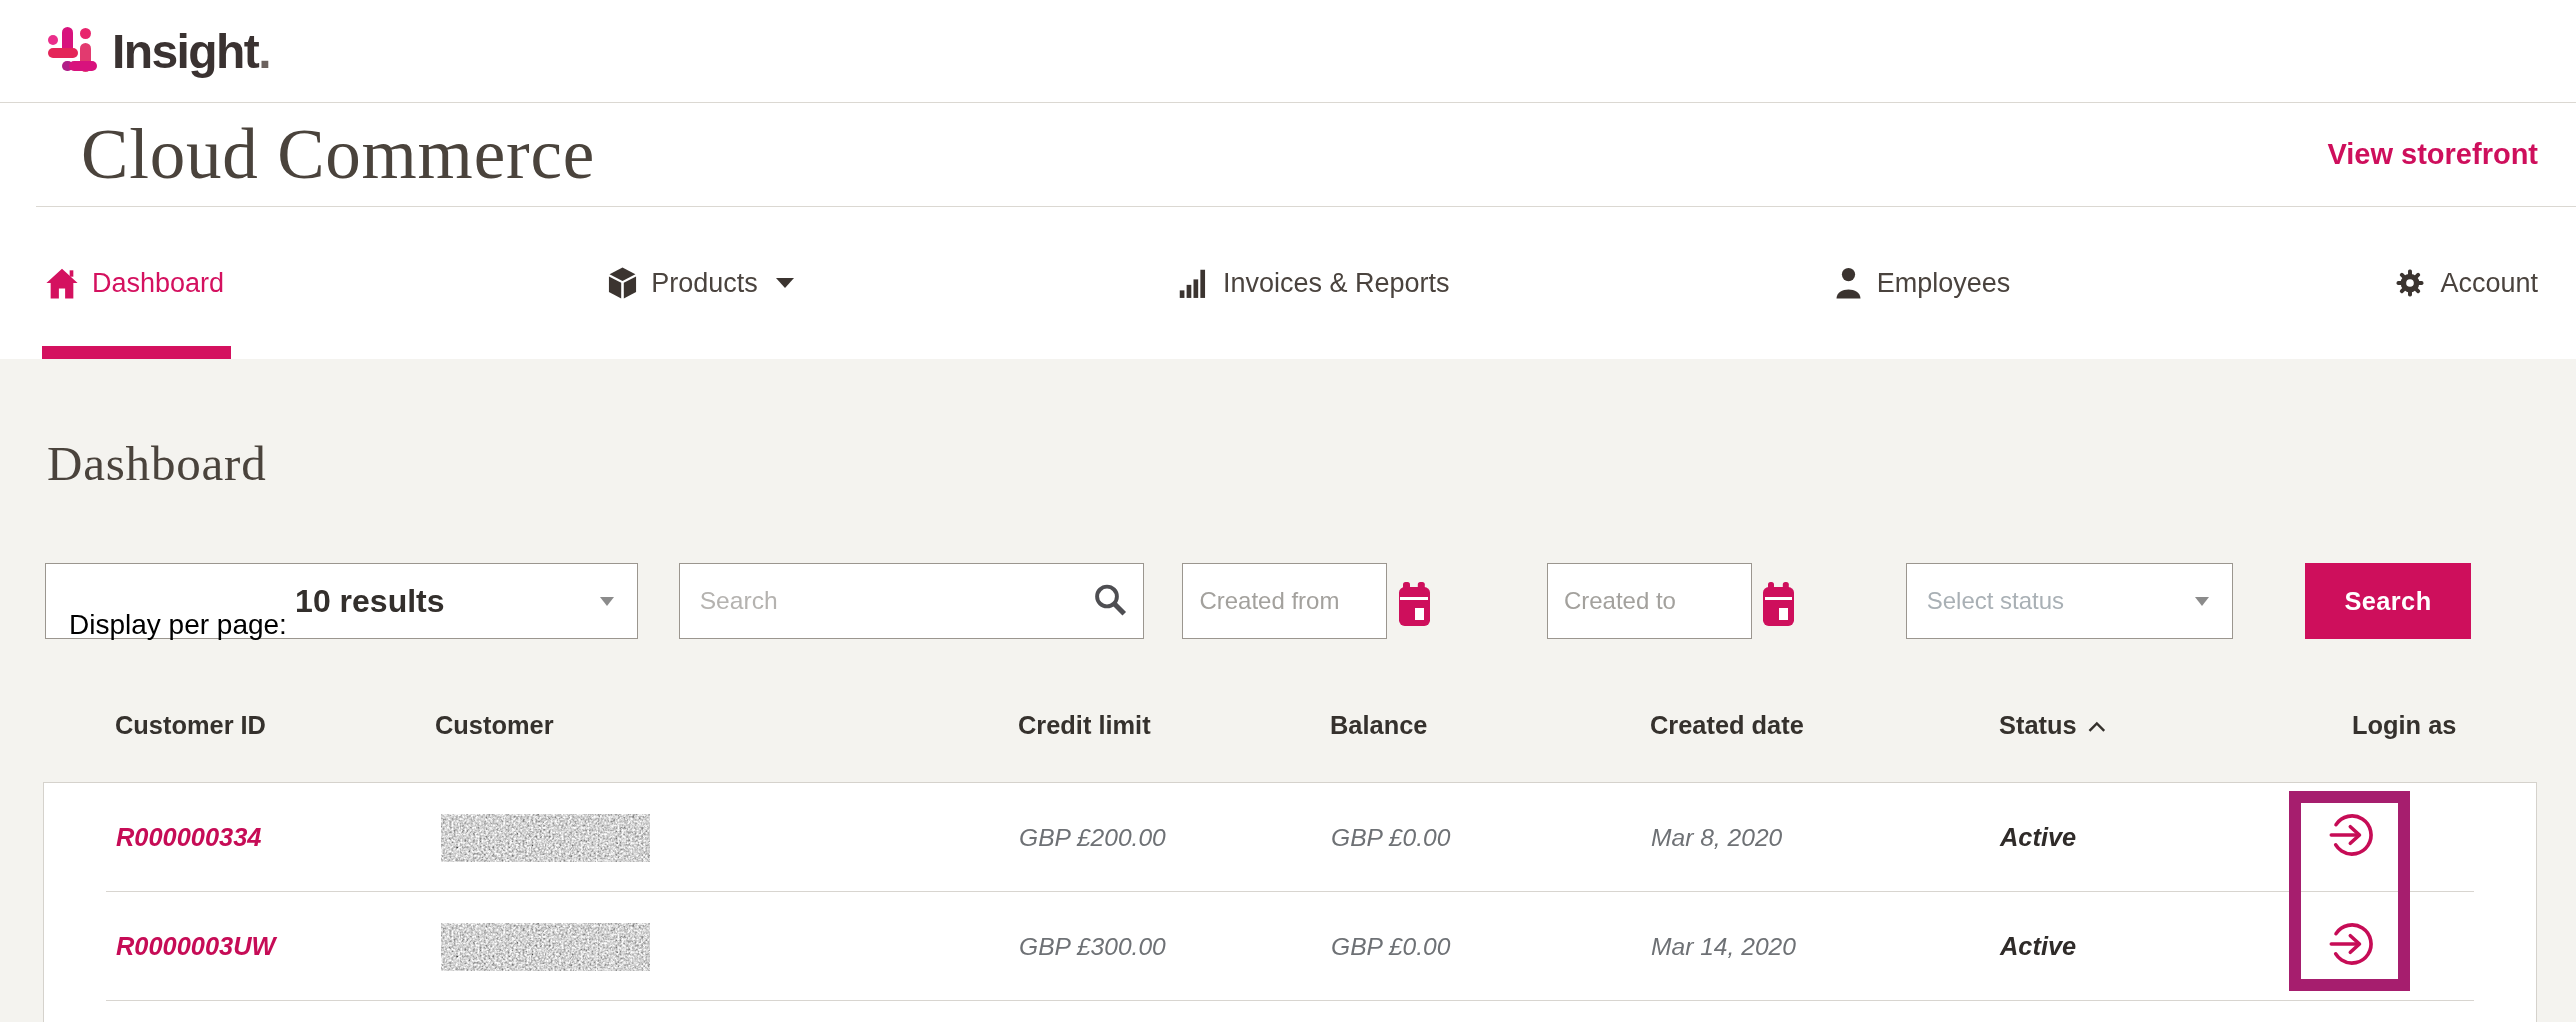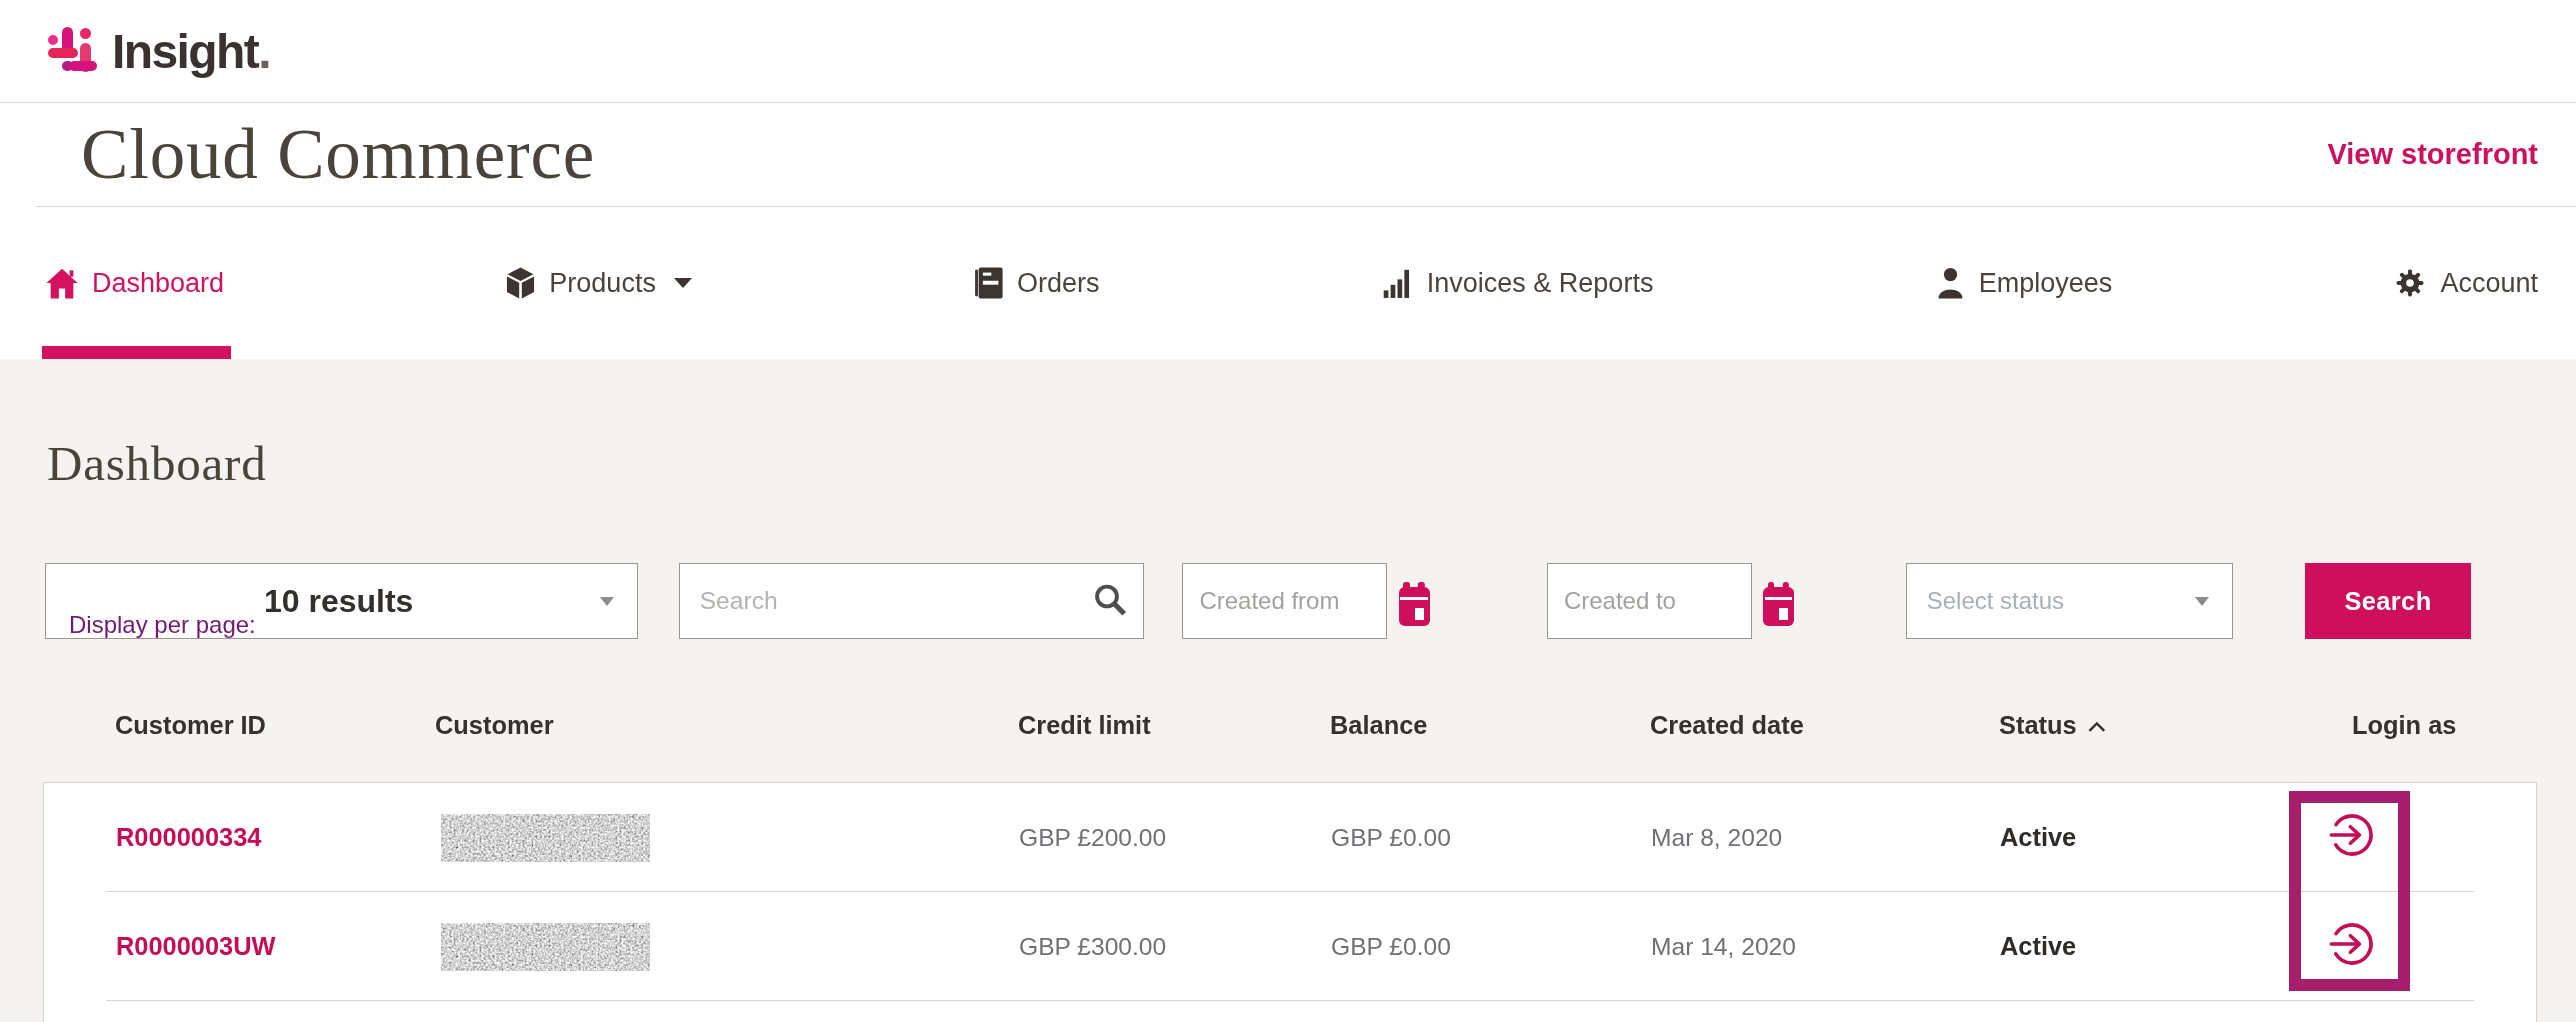--- a/index.html
+++ b/index.html
@@ -45,21 +45,21 @@
   
   .content { background:#F4F3EF; height:663px; position:relative; }
   .page-title { font-family:"Liberation Serif", serif; font-size:49px; color:#4A433C;
                 padding:76px 0 0 47px; letter-spacing:0.8px; }
 
   
   .filters { display:flex; align-items:center; margin:71px 0 0 45px; height:76px; }
   .fbox { height:76px; background:#fff; border:1.6px solid #9B968F; display:flex;
           align-items:center; position:relative; }
   .f-display { width:593px; padding:0 23px; cursor:pointer; }
-  .f-display .lbl { font-size:24px; color:#701a75;margin-top:48px; }
+  .f-display .lbl { font-size:28px; color:#000000;margin-top:48px; }
   .f-display .val { font-size:32px; color:#332F2C; font-weight:bold; margin-left:8.2px; }
   .sel-caret { position:absolute; right:23px; top:50%; margin-top:-4.1px; width:0; height:0;
                border-left:7.4px solid transparent; border-right:7.4px solid transparent;
                border-top:9px solid #8B8B8B; }
   .f-search { width:465px; margin-left:41px; }
   .f-search input { border:none; outline:none; width:361px; font-size:24.6px; color:#46423e;
                     padding-left:19.7px; font-family:"Liberation Sans",sans-serif; background:transparent; }
   .f-search input::placeholder { color:#B5B3B0; }
   .mag { position:absolute; right:14.8px; top:50%; transform:translateY(-50%); cursor:pointer; }
   .f-date { width:205px; margin-left:38px; }
@@ -78,21 +78,21 @@
   .search-btn { width:166px; height:76px; margin-left:72px; background:#CE0F5C; color:#fff;
                 border:none; font-size:25.4px; font-weight:bold; font-family:"Liberation Sans",sans-serif;
                 cursor:pointer; letter-spacing:0.4px; }
 
   
   .tgrid { display:grid; grid-template-columns:320px 583px 312px 320px 349px 353px 257px; }
   .thead { margin:45px 39px 0 43px; height:82px; align-items:center; }
   .th { font-size:25.4px; font-weight:bold; color:#35312D; padding-left:72px;
         display:flex; align-items:center; gap:9.9px; }
   .tbody { margin:16.4px 39px 0 43px; background:#fff; border:0.8px solid #D5D2CC; height:279px; }
-  .trow { height:109px; align-items:center; position:relative; }
+  .trow { height:109px; align-items:center; position:relative;font-style:italic; }
   .trow::after { content:""; position:absolute; left:62px; right:62px; bottom:0; height:1.6px;
                  background:#D8D5D0; }
   .td { padding-left:72px; font-size:24.6px; color:#6E7175; }
   .td-id { font-size:25.4px; font-weight:bold; color:#C60C56; cursor:pointer; }
   .td-status { font-size:25.4px; font-weight:bold; color:#2F2B29; }
   .td-login { padding-left:47px; }
   .blur { width:209px; height:48px; margin-left:4.9px; display:block; }
   .login-btn { display:block; cursor:pointer; }
 
   
@@ -150,31 +150,20 @@
   <div class="nav-item">
     <span>
       <svg width="31" height="34" viewBox="0 0 24 26" fill="#3B3430">
           <path d="M12 1 L22 6.2 L12 11.4 L2 6.2 Z"></path>
           <path d="M1.5 8 L11 12.9 V25 L1.5 20 Z"></path>
           <path d="M22.5 8 L13 12.9 V25 L22.5 20 Z"></path>
         </svg>
     </span>
     <span>Products</span>
     <span class="nav-caret"></span>
-  </div>
-  <div class="nav-item">
-    <span>
-      <svg width="31" height="34" viewBox="0 0 22 24" fill="#3B3430">
-          <rect x="4" y="1" width="17" height="22" rx="1.5"></rect>
-          <rect x="1.5" y="2.5" width="2" height="19" rx="1"></rect>
-          <rect x="7" y="4.6" width="6" height="2.2" fill="#fff"></rect>
-          <rect x="7" y="10.4" width="11" height="2.8" fill="#fff"></rect>
-        </svg>
-    </span>
-    <span>Orders</span>
   </div>
   <div class="nav-item">
     <span>
       <svg width="33" height="33" viewBox="0 0 24 24" fill="#3B3430">
           <rect x="2" y="17" width="3.4" height="5.5"></rect>
           <rect x="7" y="13" width="3.4" height="9.5"></rect>
           <rect x="12" y="9" width="3.4" height="13.5"></rect>
           <rect x="17" y="2" width="3.4" height="20.5"></rect>
         </svg>
     </span>

